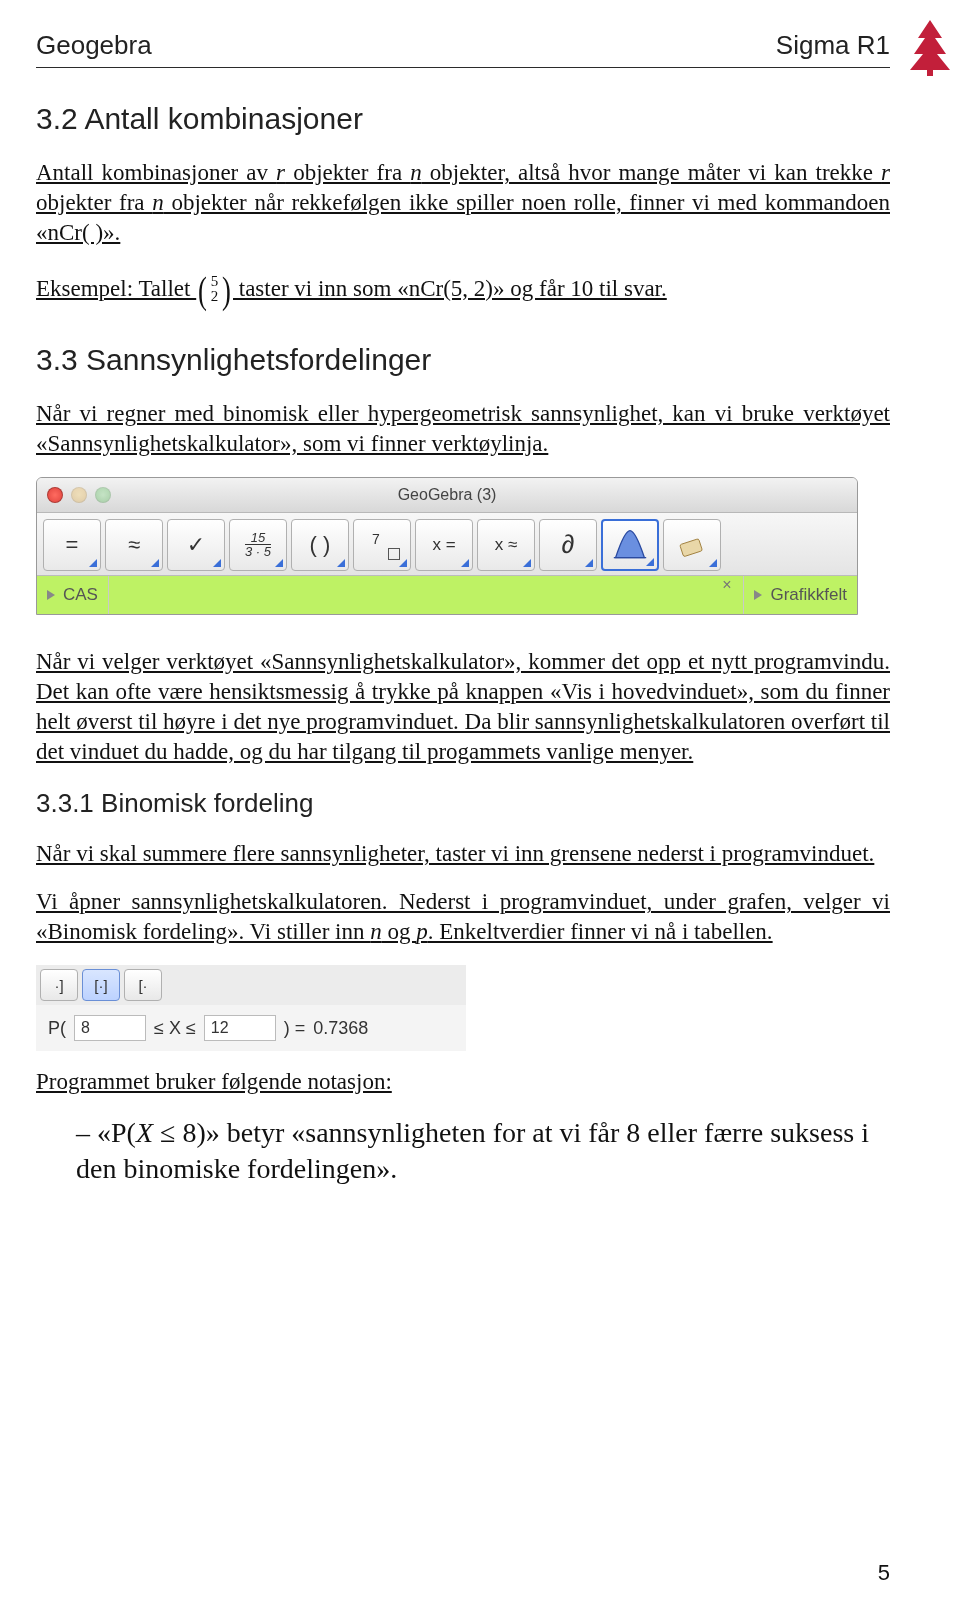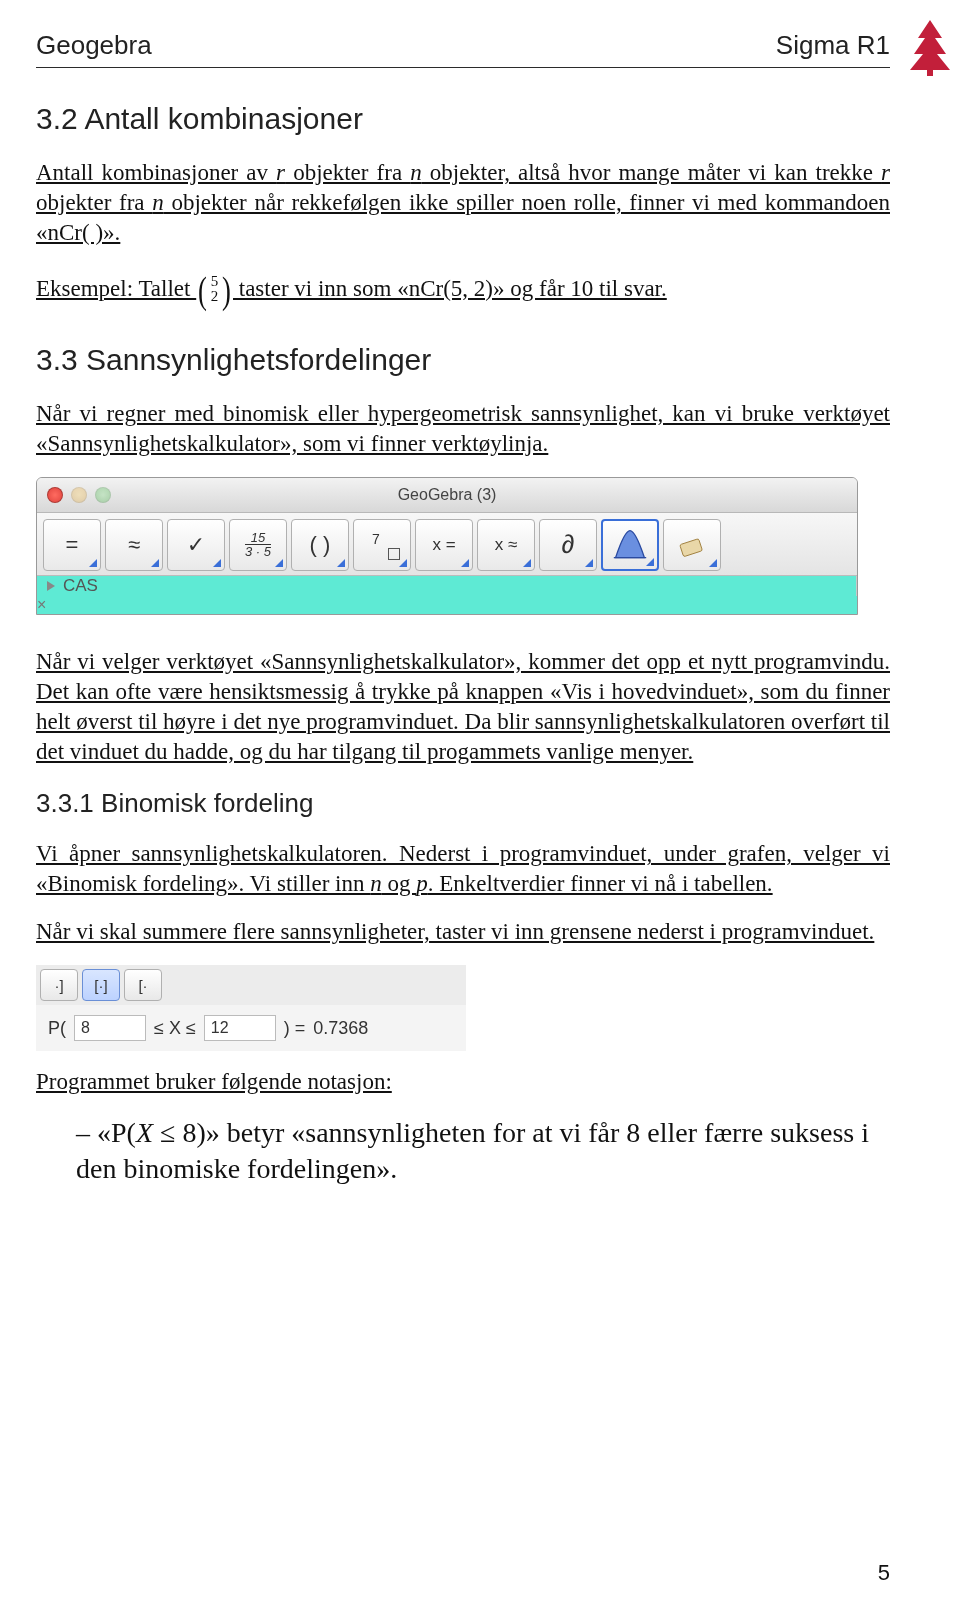--- a/index.html
+++ b/index.html
@@ -123,22 +123,21 @@
     width: 0; height: 0;
     border-right: 8px solid #3a6fd8;
     border-top: 8px solid transparent;
   }
   .tool .frac { font-size: 13px; line-height: 1.0; text-align:center;font-style:italic; }
   .tool .frac .top { border-bottom: 1px solid #333; padding: 0 2px; }
   .tool svg { width: 36px; height: 36px; }
   .gg-panels {
     display: flex;
     height: 38px;
-    background: #5eead4;
-    flex-direction: column;
+    background: #bef264;
   }
   .panel-tab {
     display: flex; align-items: center;
     padding: 0 10px;
     font-size: 17px; color: #555;
     border-right: 1px solid #c9c9c9;
     gap: 8px;
   }
   .panel-tab.right { margin-left: auto; border-left: 1px solid #c9c9c9; border-right:none;}
   .tri-arrow {
@@ -308,25 +307,25 @@
         <span class="tri-arrow"></span>
         <span>Grafikkfelt</span>
       </div>
     </div>
   </div>
 
   <p class="body">Når vi velger verktøyet «Sannsynlighetskalkulator», kommer det opp et nytt programvindu. Det kan ofte være hensiktsmessig å trykke på knappen «Vis i hovedvinduet», som du finner helt øverst til høyre i det nye programvinduet. Da blir sannsynlighetskalkulatoren overført til det vinduet du hadde, og du har tilgang til progammets vanlige menyer.</p>
 
   <h3 class="subsection">3.3.1   Binomisk fordeling</h3>
 
+  <p class="body">Når vi skal summere flere sannsynligheter, taster vi inn grensene nederst i programvinduet.</p>
+
   <p class="body">
     <span>Vi åpner sannsynlighetskalkulatoren. Nederst i programvinduet, under grafen, velger vi «Binomisk fordeling». Vi stiller inn </span><span class="ital">n</span><span> og </span><span class="ital">p</span><span>. Enkeltverdier finner vi nå i tabellen.</span>
   </p>
-
-  <p class="body">Når vi skal summere flere sannsynligheter, taster vi inn grensene nederst i programvinduet.</p>
 
   <div class="prob-fig">
     <div class="prob-buttons">
       <div class="pbtn">·]</div>
       <div class="pbtn sel">[·]</div>
       <div class="pbtn">[·</div>
     </div>
     <div class="prob-row">
       <span>P(</span>
       <span class="numbox">8</span>

